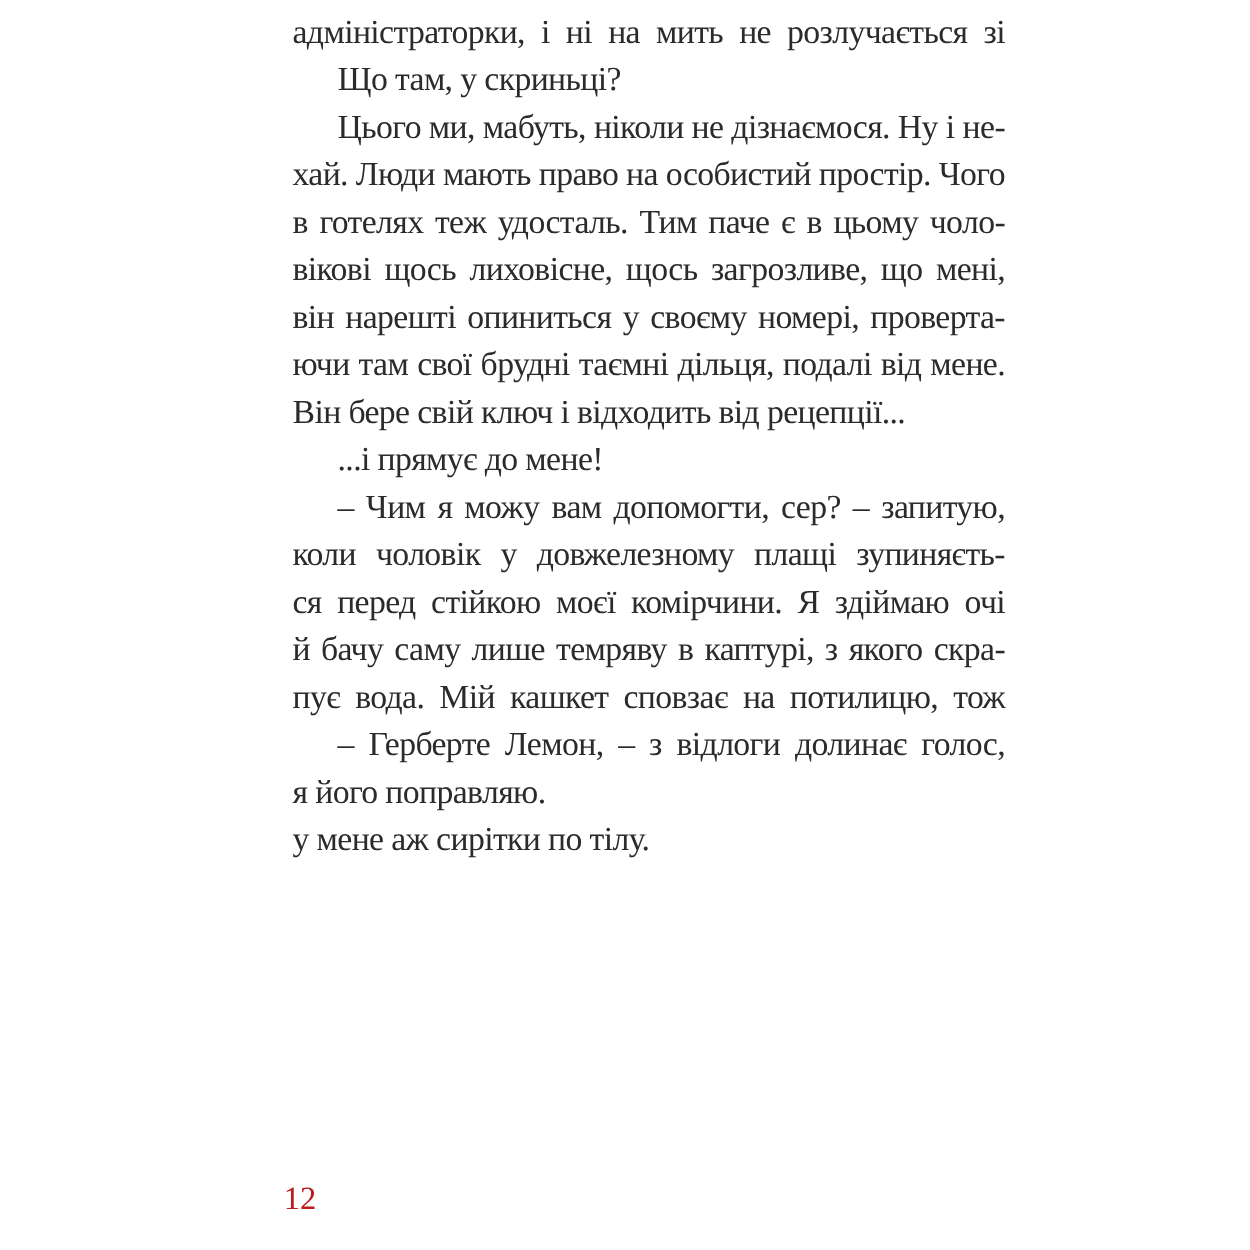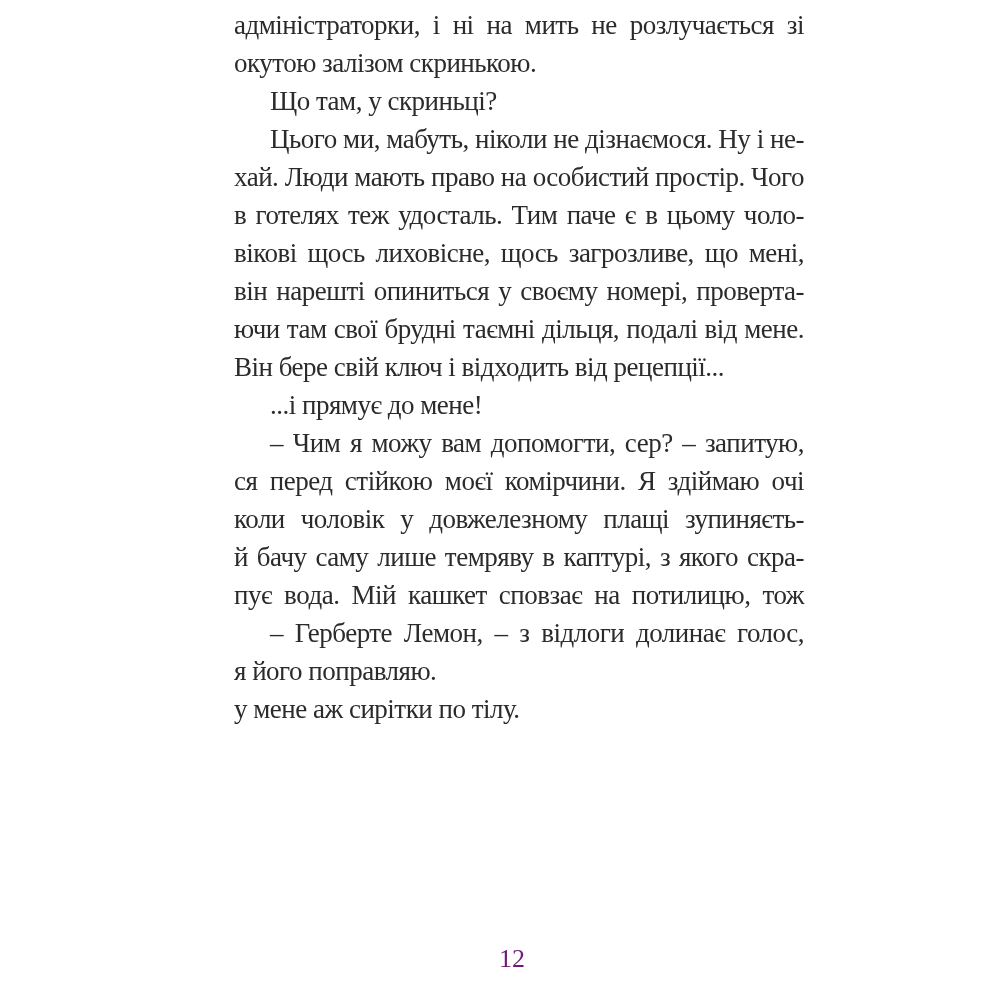--- a/index.html
+++ b/index.html
@@ -50,45 +50,43 @@
     text-indent: 36px;
   }
   .it {
     font-style: italic;
   }
   .page-number {
     position: absolute;
     left: 227px;
     top: 944px;
     width: 570px;
-    text-align: center;
     font-size: 26px;
     letter-spacing: 0;
-    color: #701a75;
+    color: #b91c1c;
   }
 </style>
 </head>
 <body>
 
 <div class="book-page">
   <div class="text-block">
     <div class="line j">адміністраторки, і ні на мить не розлучається зі</div>
-    <div class="line e">окутою залізом скринькою.</div>
     <div class="line e ind">Що там, у скриньці?</div>
     <div class="line j ind">Цього ми, мабуть, ніколи не дізнаємося. Ну і не-</div>
     <div class="line j">хай. Люди мають право на особистий простір. Чого</div>
     <div class="line j">в готелях теж удосталь. Тим паче є в цьому чоло-</div>
     <div class="line j">вікові щось лиховісне, щось загрозливе, що мені,</div>
     <div class="line j">він нарешті опиниться у своєму номері, проверта-</div>
     <div class="line j">ючи там свої брудні таємні дільця, подалі від мене.</div>
     <div class="line e">Він бере свій ключ і відходить від рецепції...</div>
     <div class="line e ind">...і прямує до мене!</div>
     <div class="line j ind">– Чим я можу вам допомогти, сер? – запитую,</div>
+    <div class="line j">коли чоловік у довжелезному плащі зупиняєть-</div>
     <div class="line j">ся перед стійкою моєї комірчини. Я здіймаю очі</div>
-    <div class="line j">коли чоловік у довжелезному плащі зупиняєть-</div>
     <div class="line j">й бачу саму лише темряву в каптурі, з якого скра-</div>
     <div class="line j">пує вода. Мій кашкет сповзає на потилицю, тож</div>
     <div class="line j ind">– Герберте Лемон, – з відлоги долинає голос,</div>
     <div class="line e">я його поправляю.</div>
     <div class="line e">у мене аж сирітки по тілу.</div>
   </div>
   <div class="page-number">12</div>
 </div>
 
 </body></html>

